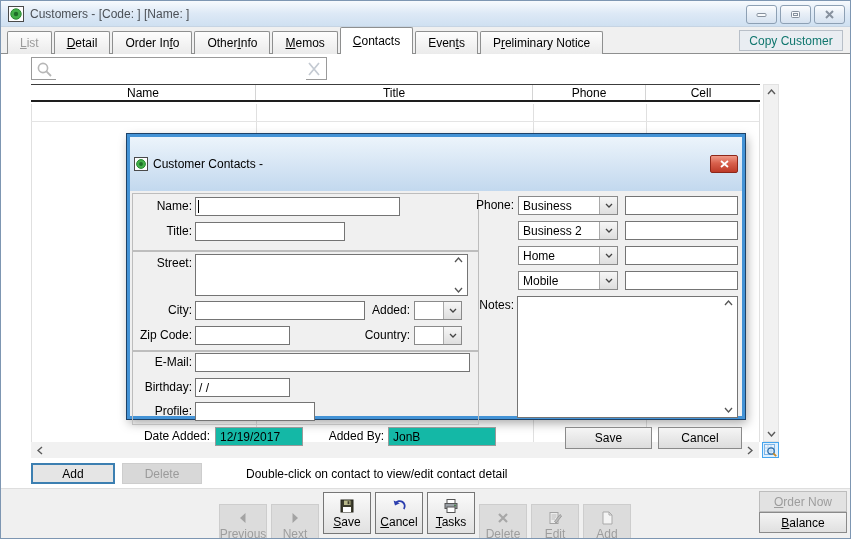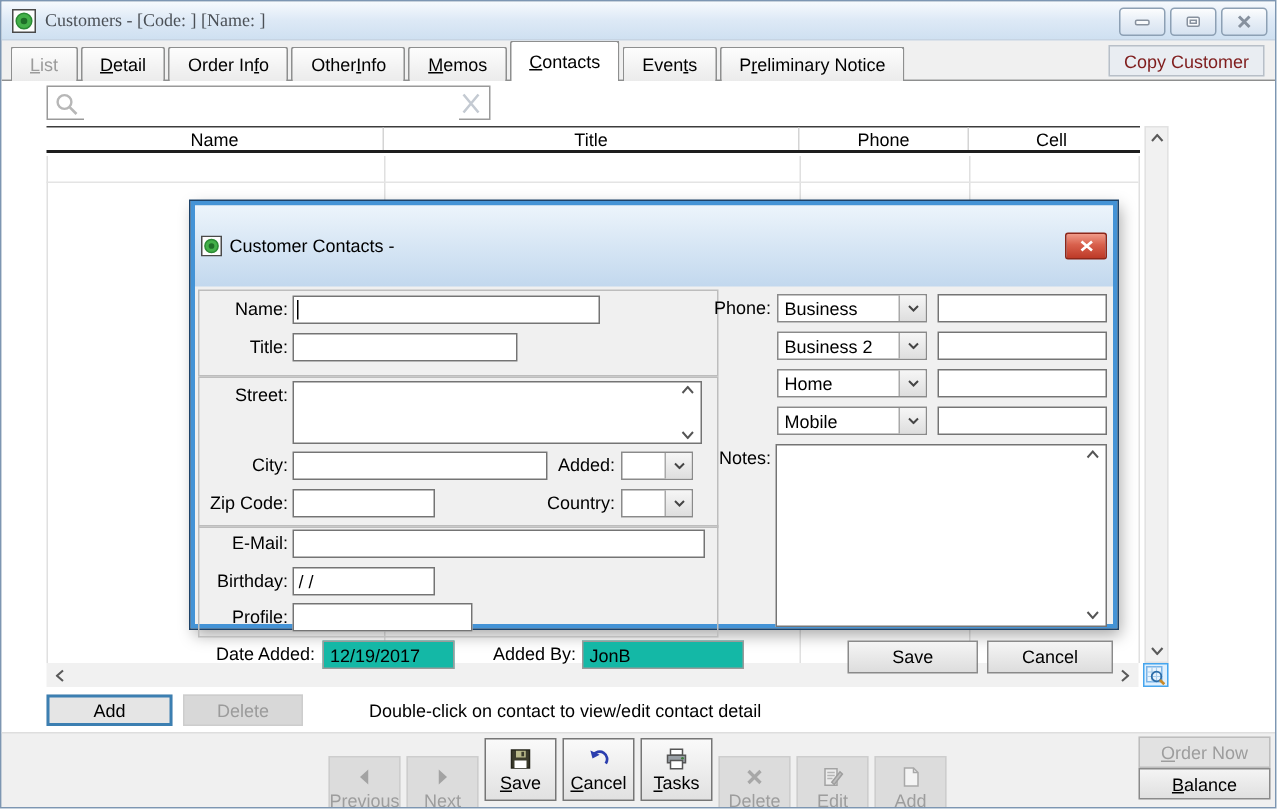--- a/index.html
+++ b/index.html
@@ -5,37 +5,37 @@
   html,body{margin:0;padding:0;background:#c9d6e4;}
   #window{position:relative;width:851px;height:539px;background:#f0f0f0;
     border:1px solid #7d96b2;box-sizing:border-box;overflow:hidden;
     font-family:"Liberation Sans","DejaVu Sans",sans-serif;font-size:12px;color:#000;}
   .abs{position:absolute;box-sizing:border-box;}
   u{text-decoration:underline;}
 
   
   .titlebar{left:0;top:0;width:100%;height:26px;
     background:linear-gradient(#f7fafd,#dde9f6 50%,#cfe0f1);
-    border-bottom:1px solid #c6d4e3;display:flex;align-items:center;gap:6px;padding-left:7px;font-family:Liberation Serif, serif;}
+    border-bottom:1px solid #c6d4e3;display:flex;align-items:center;gap:6px;padding-left:7px;}
   .title-text{color:#4b5056;}
   .win-controls{position:absolute;top:4px;right:5px;display:flex;gap:3px;}
   .win-btn{width:29px;height:17px;border:1px solid #8da0b4;border-radius:3px;
     background:linear-gradient(#fcfdfe,#e8eff7 45%,#d6e2f0);
     display:flex;align-items:center;justify-content:center;}
 
   
   .tabs{position:absolute;left:6px;top:26px;height:27px;display:flex;align-items:flex-end;z-index:5;}
   .tab{display:flex;align-items:center;padding:0 12px;height:23px;box-sizing:border-box;
     background:linear-gradient(#fdfdfd,#ebebeb);border:1px solid #8e8f8f;border-bottom:none;
     border-radius:2px 2px 0 0;margin-right:2px;white-space:nowrap;cursor:default;}
   .tab.active{height:27px;background:#fff;}
   .tab.disabled{color:#9b9b9b;}
   .page{left:0;top:52px;width:100%;height:435px;background:#fff;border-top:1px solid #8e8f8f;z-index:1;}
   .copy-btn{right:7px;top:29px;width:104px;height:21px;background:#e9edf2;border:1px solid #b8bfc8;
-    color:#7f1d1d;display:flex;align-items:center;justify-content:center;z-index:6;}
+    color:#0f766e;display:flex;align-items:center;justify-content:center;z-index:6;}
 
   
   .searchbox{left:30px;top:56px;width:296px;height:23px;border:1px solid #9a9a9a;background:#fff;z-index:2;}
   .searchbox input{position:absolute;left:24px;top:1px;width:246px;height:19px;border:none;outline:none;font:inherit;}
   .search-glyph{position:absolute;left:4px;top:3px;}
   .clear-glyph{position:absolute;right:5px;top:4px;cursor:pointer;}
 
   
   .thead{left:30px;top:83px;width:729px;height:18px;display:flex;background:#fff;
     border-top:1px solid #3c3c3c;border-bottom:2px solid #1e1e1e;z-index:2;}

